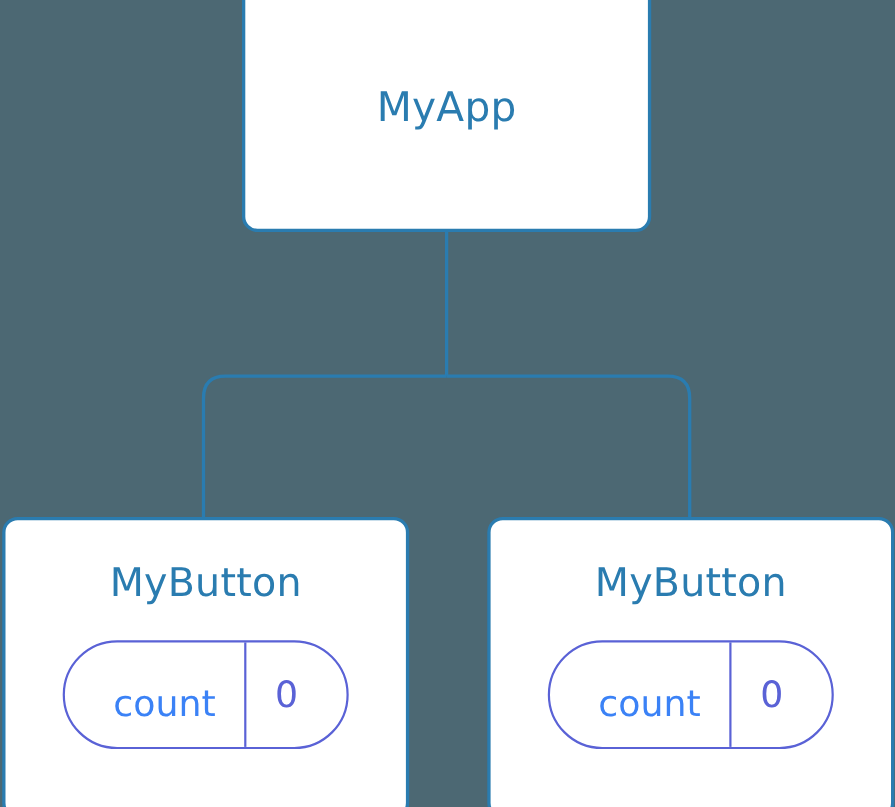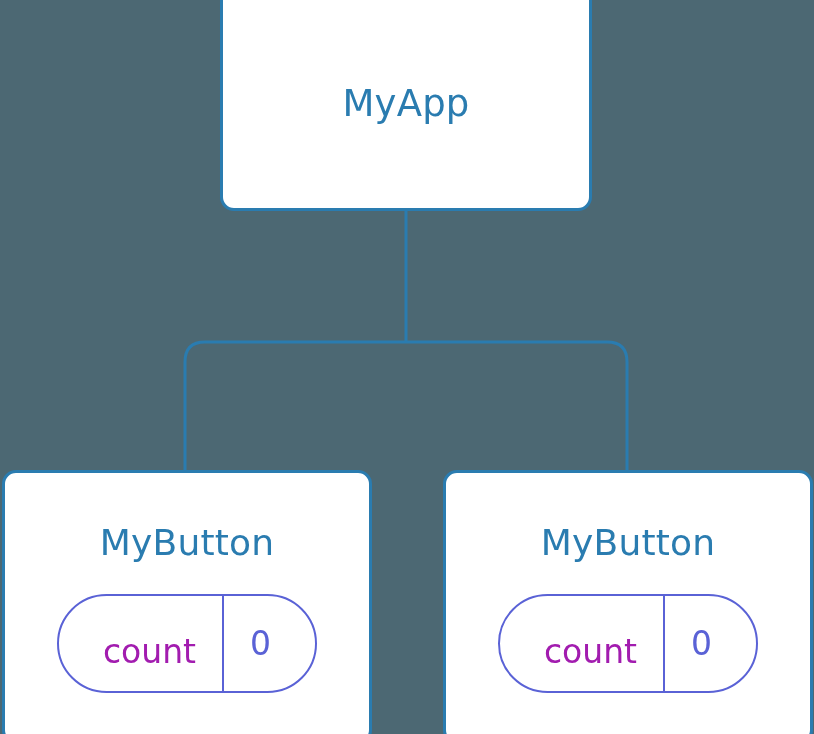--- a/index.html
+++ b/index.html
@@ -72,21 +72,20 @@
     padding-top: 38px;
   }
 
   .node-title {
     color: #2a7cb0;
     font-size: 36px;
     font-weight: 400;
     line-height: 1.1;
     letter-spacing: 0.2px;
     white-space: nowrap;
-    margin-top: 12px;
   }
 
   .node-card.root .node-title {
     font-size: 37px;
   }
 
   
   .state-pill {
     margin-top: 31px;
     box-sizing: border-box;
@@ -96,21 +95,21 @@
     display: flex;
     align-items: stretch;
     background: transparent;
   }
 
   .state-key {
     display: flex;
     align-items: center;
     justify-content: center;
     padding: 16px 26px 0 44px;
-    color: #a21caf;
+    color: #3b82f6;
     font-size: 33px;
     line-height: 1;
     white-space: nowrap;
   }
 
   .state-divider {
     width: 2px;
     background: #5a62d6;
     flex: 0 0 auto;
   }

